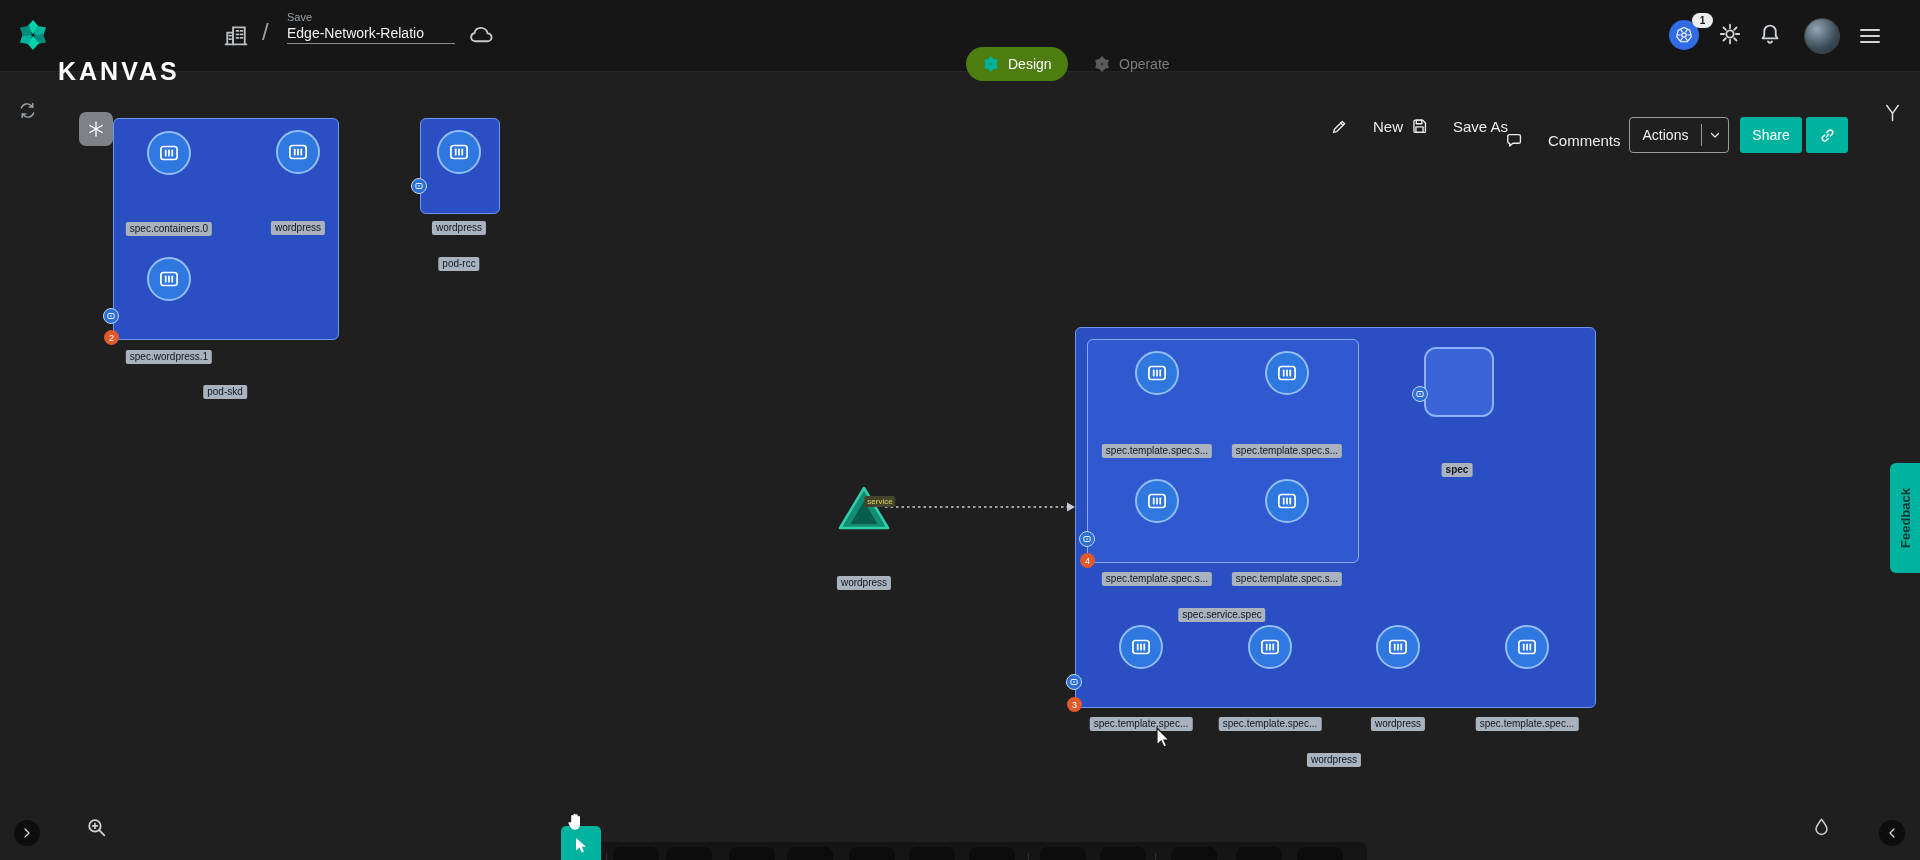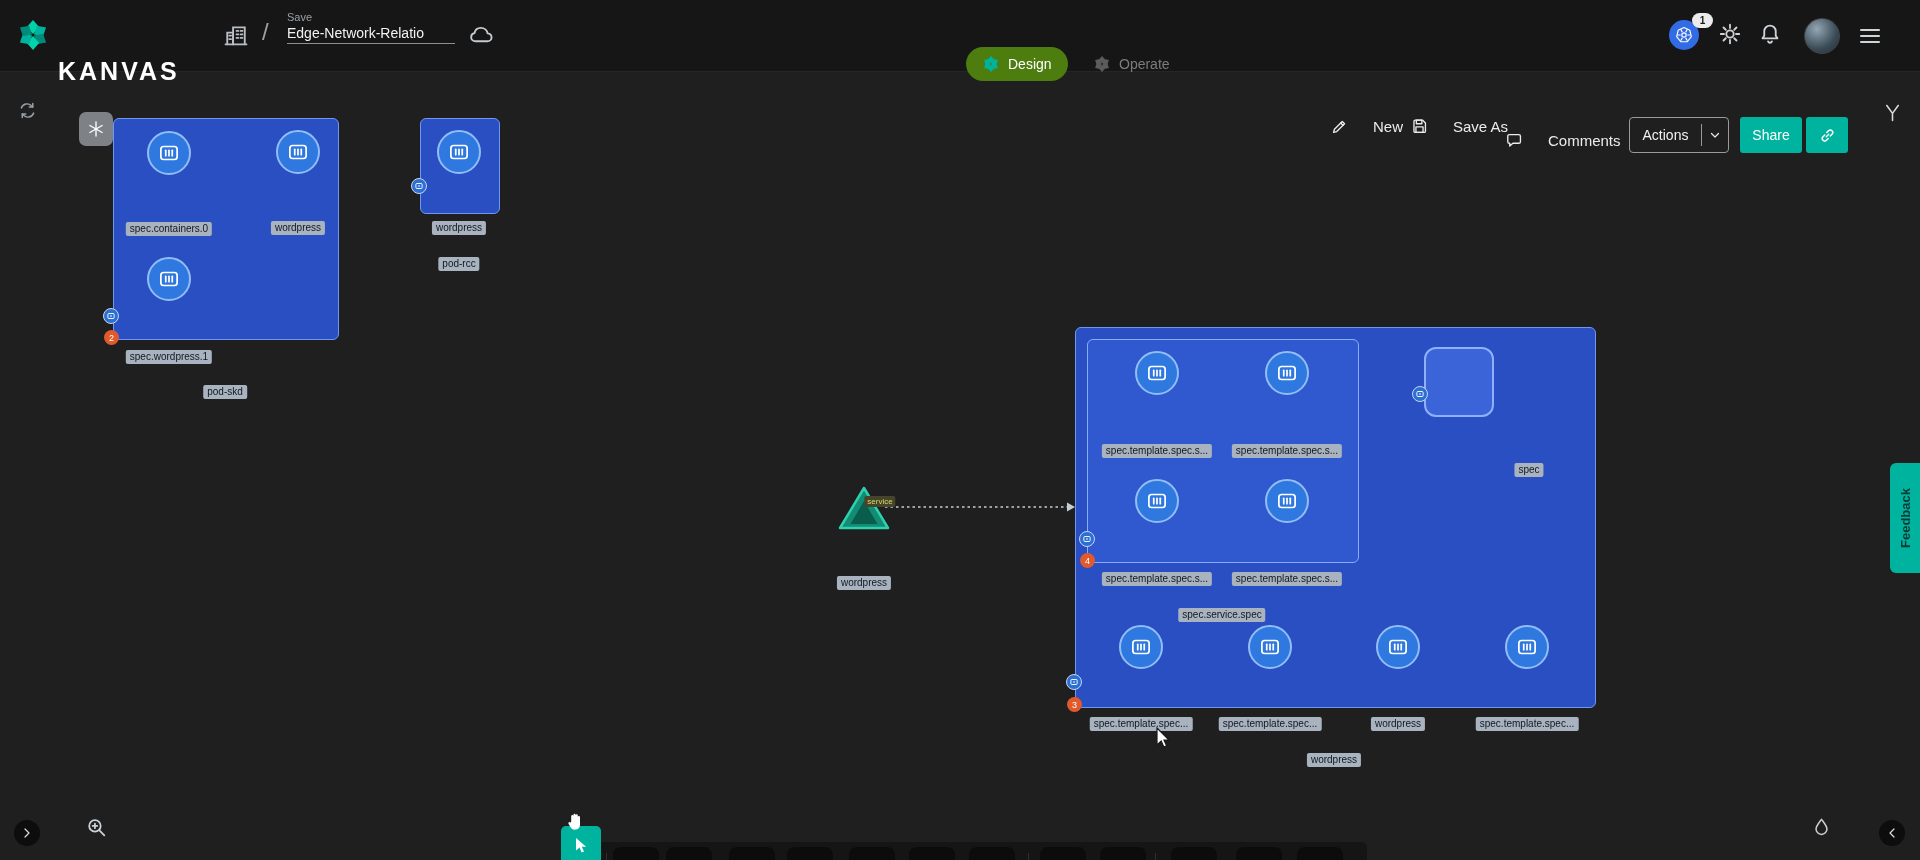--- a/index.html
+++ b/index.html
@@ -428,21 +428,21 @@
   <div class="badge-o" style="left:1080px;top:482px;">4</div>
   <div class="chip" style="left:1222px;top:500px;">spec.service.spec</div>
 
   <div class="spec-node" style="top:276px;"></div>
   <div class="badge-b" style="left:1412px;top:315px;">
     <svg width="10" height="10" viewBox="0 0 24 24" fill="none" stroke="#fff" stroke-width="2.2">
         <rect x="4.5" y="6" width="15" height="12" rx="2.5"></rect>
         <line x1="12" y1="9.5" x2="12" y2="14.5"></line>
       </svg>
   </div>
-  <div class="chip" style="left:1529px;top:355px;">spec</div>
+  <div class="chip" style="left:1457px;top:355px;font-weight:bold;">spec</div>
 
   <div class="ncircle" style="left:1119px;top:554px;">
     <span>
       <svg width="26" height="26" viewBox="0 0 24 24" fill="none" stroke="#fff" stroke-width="1.6" stroke-linecap="round">
         <rect x="4.5" y="6" width="15" height="12" rx="2.5"></rect>
           <line x1="9" y1="9.5" x2="9" y2="14.5"></line>
           <line x1="12" y1="9.5" x2="12" y2="14.5"></line>
           <line x1="15" y1="9.5" x2="15" y2="14.5"></line>
       </svg>
     </span>

